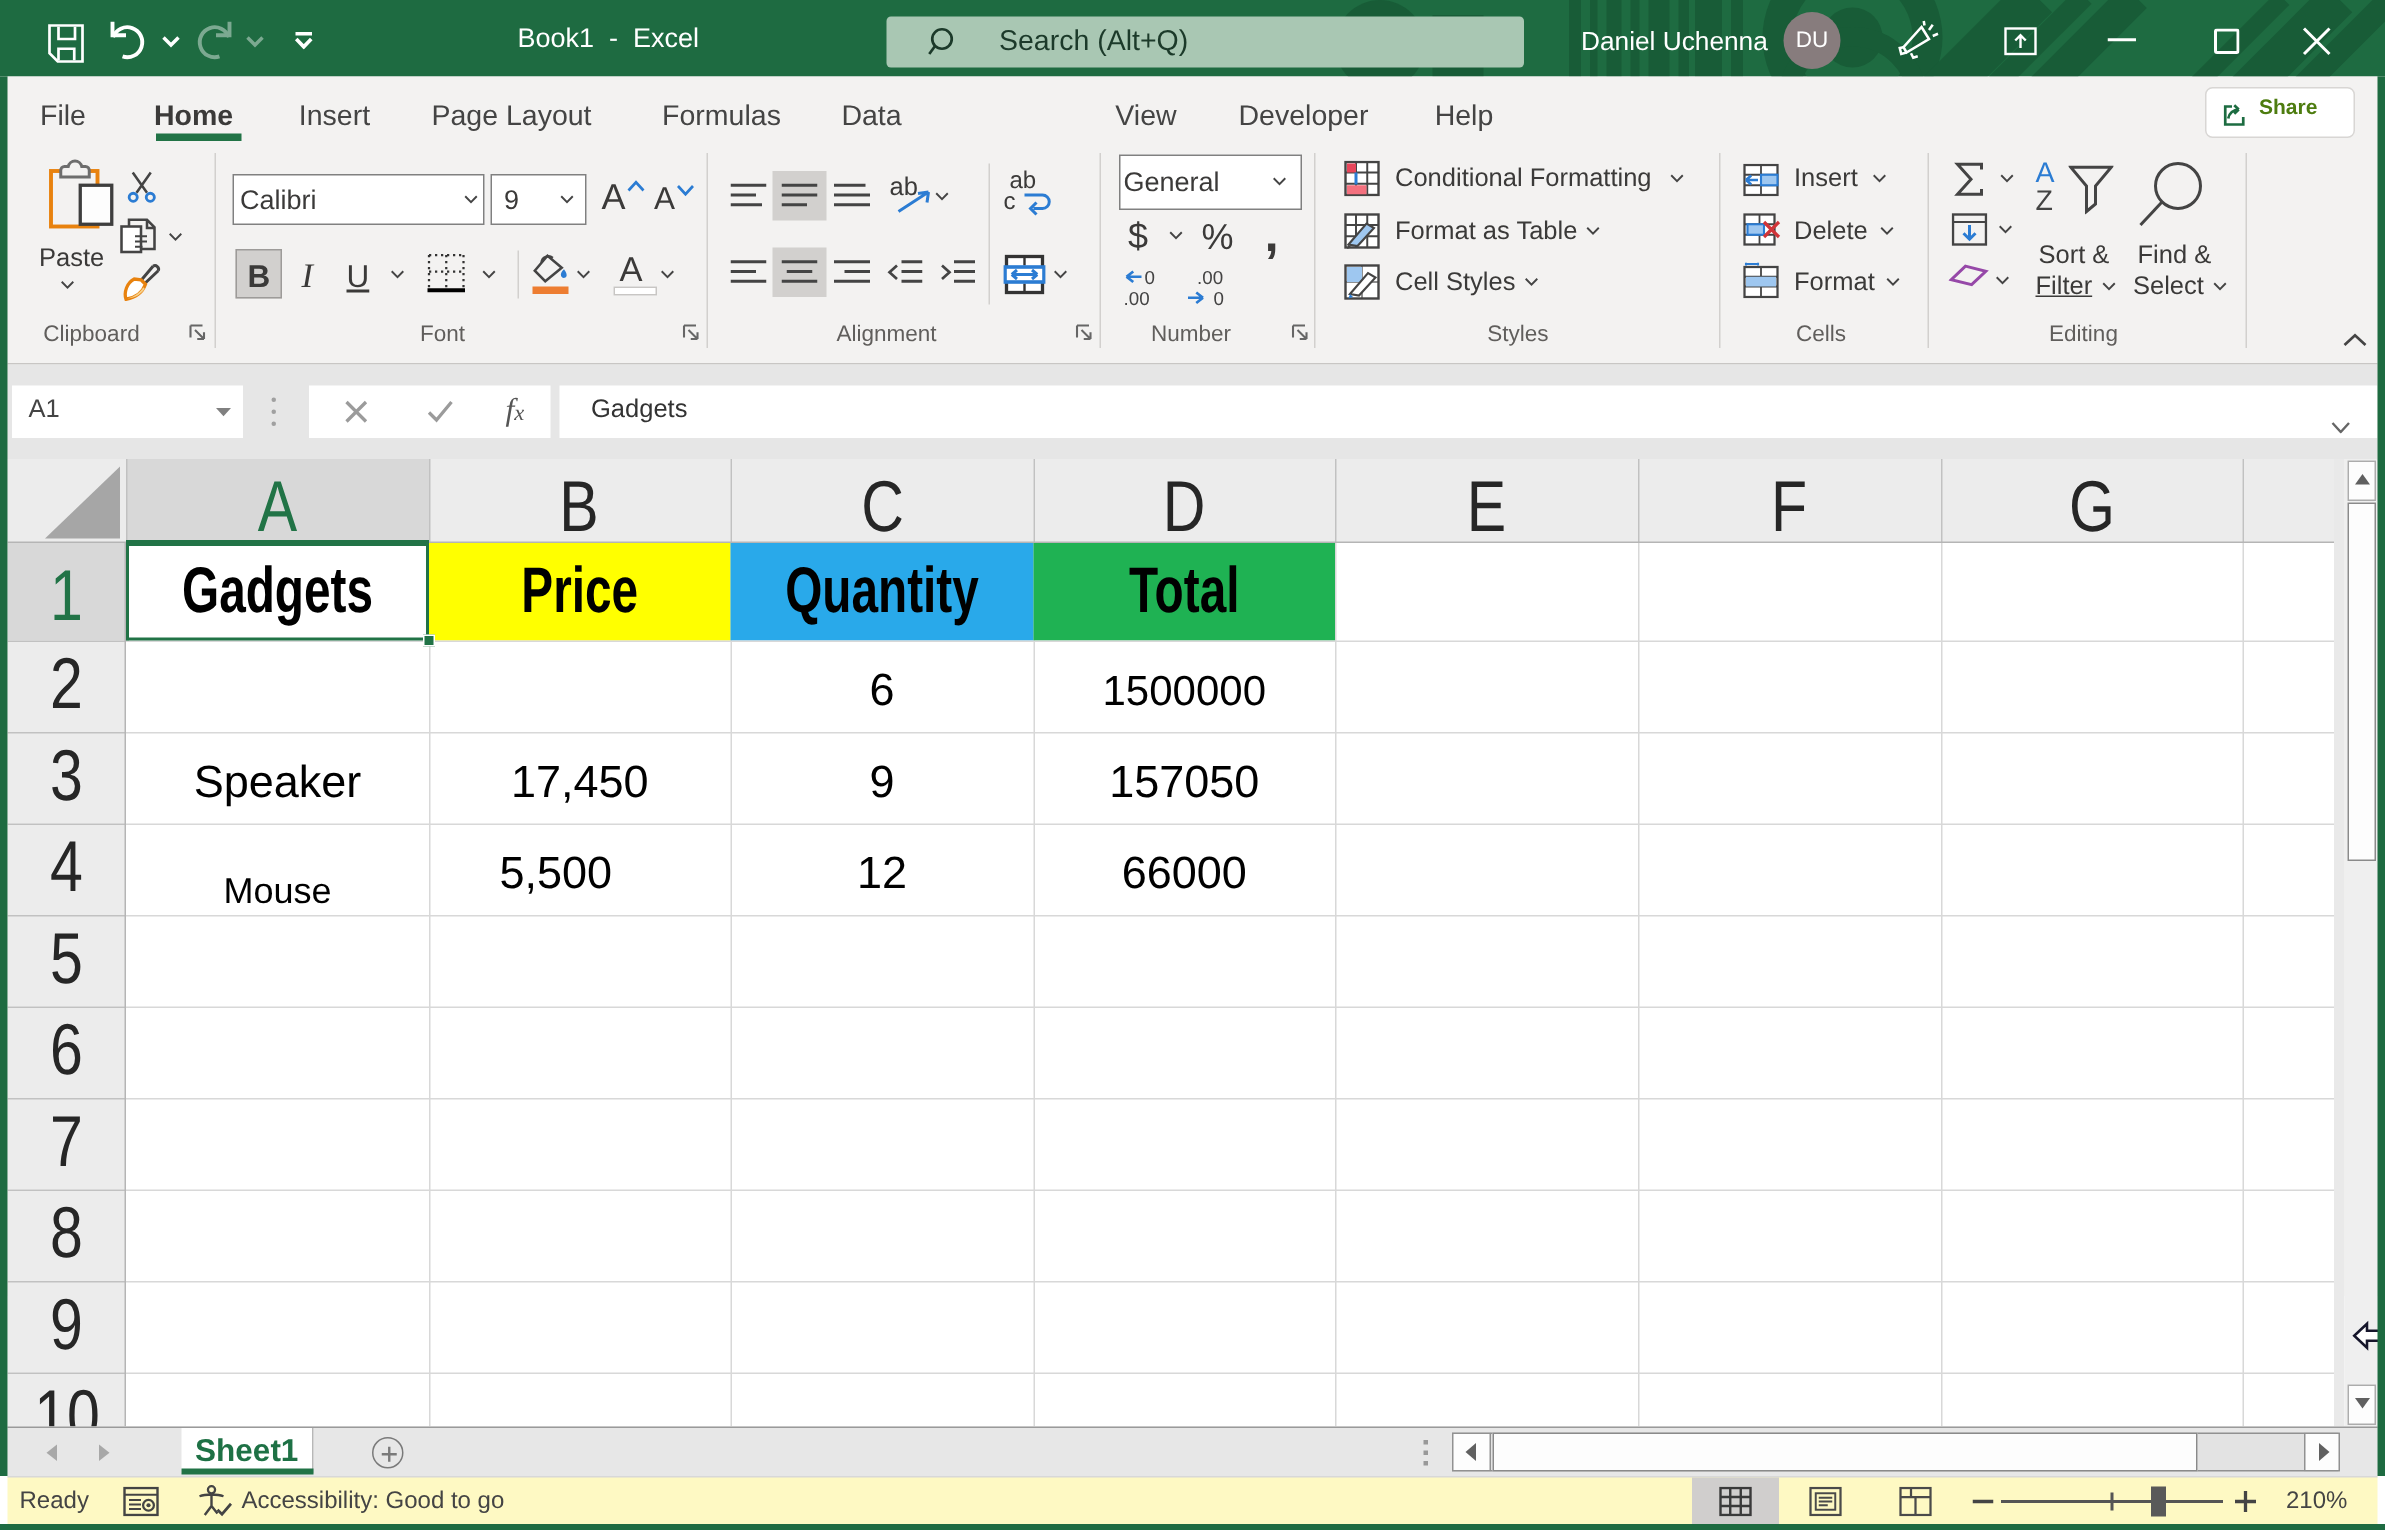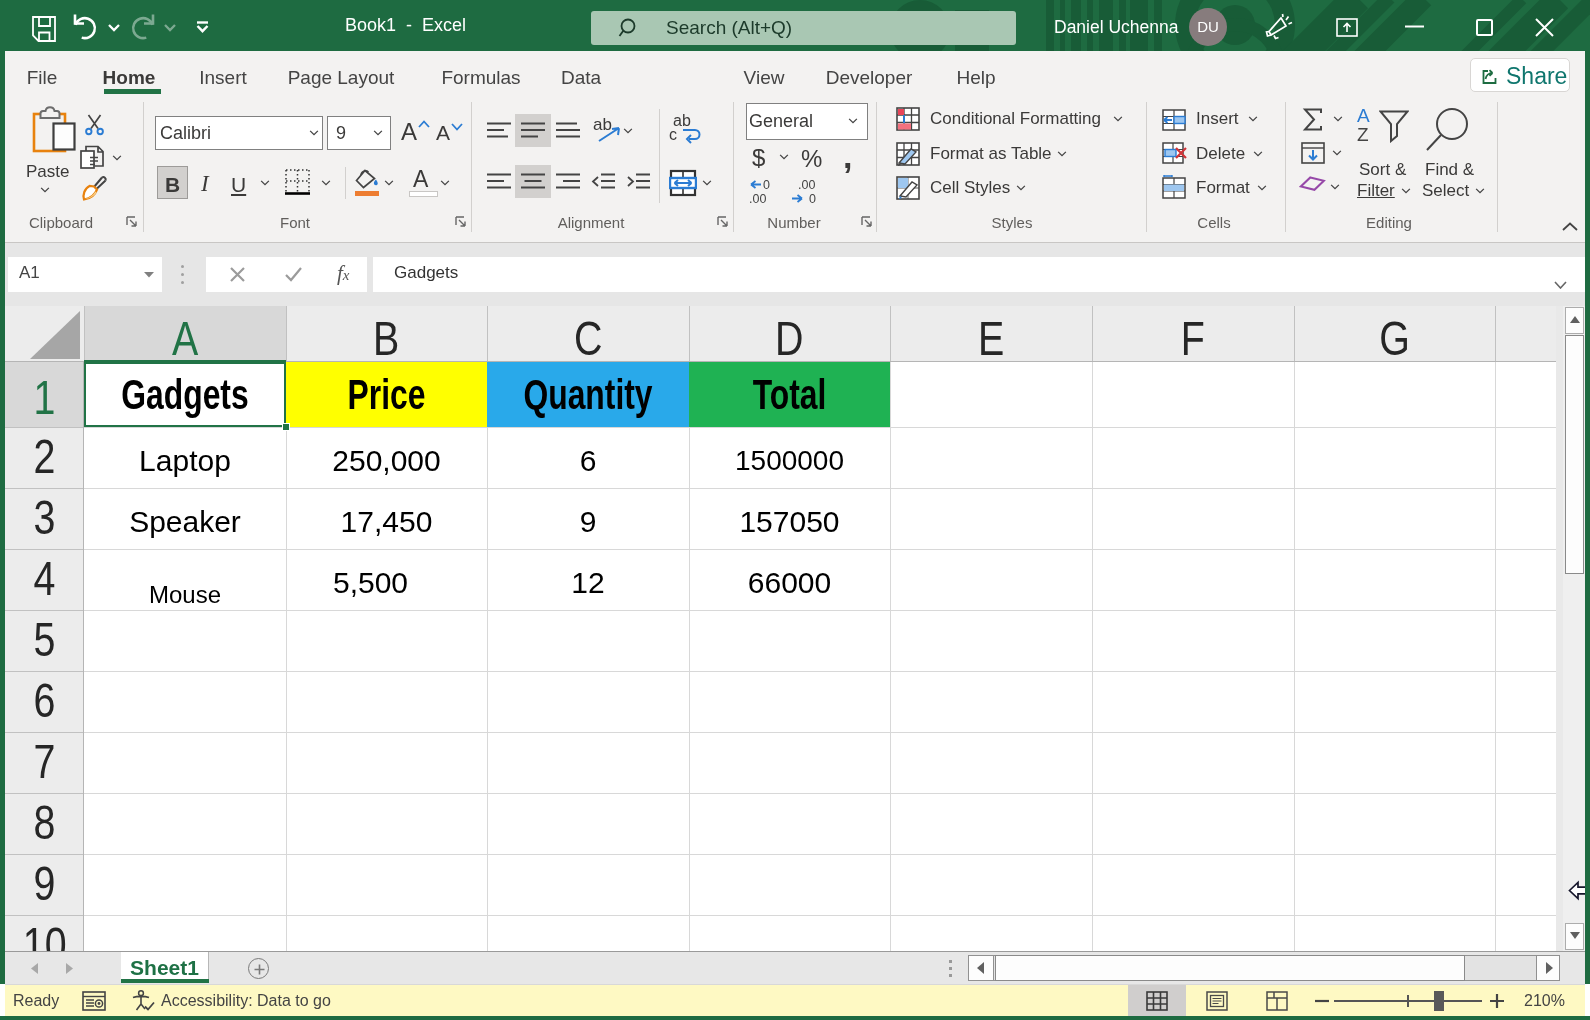--- a/index.html
+++ b/index.html
@@ -133,21 +133,21 @@
   <div class="mtab" style="left:630px;width:76px;margin-top:28px;">Review</div>
   <div class="mtab" style="left:729px;width:60px;">View</div>
   <div class="mtab" style="left:810px;width:108px;">Developer</div>
   <div class="mtab" style="left:941px;width:60px;">Help</div>
 
   <div class="abs" style="left:1465px;top:7px;width:100px;height:34px;background:#fff;border:1px solid #d8d6d4;border-radius:5px;"></div>
   <svg class="abs" style="left:1476px;top:16px;" width="18" height="18" viewBox="0 0 18 18">
     <path d="M7 4 H2.5 V16 H14.5 V11" fill="none" stroke="#1d6c41" stroke-width="1.8"></path>
     <path d="M4.5 12 C5 8.5 8 6 11.5 6 M11.5 6 L8.5 3.2 M11.5 6 L8.5 8.8" fill="none" stroke="#1d6c41" stroke-width="1.8"></path>
   </svg>
-  <div class="abs" style="left:1501px;top:12px;font-size:23px;font-weight:normal;color:#0f766e;">Share</div>
+  <div class="abs" style="left:1501px;top:12px;font-size:14px;font-weight:bold;color:#4d7c0f;">Share</div>
 </div>
 
 <div id="ribbon">
 
   <svg class="abs" style="left:24px;top:11px;" width="48" height="48" viewBox="0 0 48 48">
     <rect x="5" y="8" width="31" height="37" fill="none" stroke="#e8820e" stroke-width="2.6"></rect>
     <path d="M11.5 12 V7.5 a2.5 2.5 0 0 1 2.5 -2.5 h2.5 a4.6 4.6 0 0 1 9 0 H28 a2.5 2.5 0 0 1 2.5 2.5 V12 Z" fill="#f3f2f1" stroke="#6d6d6d" stroke-width="2"></path>
     <rect x="24.5" y="17.5" width="21" height="26" fill="#fdfdfd" stroke="#3e3e3e" stroke-width="2.2"></rect>
   </svg>
   <div class="rtxt" style="left:21px;top:67px;">Paste</div>
@@ -538,22 +538,20 @@
   <div class="ghline" style="left:79px;top:426px;width:1472px;"></div>
   <div class="ghline" style="left:79px;top:487px;width:1472px;"></div>
   <div class="ghline" style="left:79px;top:548px;width:1472px;"></div>
   <div class="ghline" style="left:79px;top:609px;width:1472px;"></div>
 
   <div class="cell" style="left:79px;top:56px;width:202px;line-height:65px;font-size:43px;font-weight:bold;transform:scaleX(0.74);">Gadgets</div>
   <div class="cell" style="left:281px;top:56px;width:201px;line-height:65px;font-size:43px;font-weight:bold;transform:scaleX(0.74);">Price</div>
   <div class="cell" style="left:482px;top:56px;width:202px;line-height:65px;font-size:43px;font-weight:bold;transform:scaleX(0.74);">Quantity</div>
   <div class="cell" style="left:684px;top:56px;width:201px;line-height:65px;font-size:43px;font-weight:bold;transform:scaleX(0.74);">Total</div>
 
-  <div class="cell" style="left:79px;top:121px;width:202px;line-height:67px;font-size:30px;">Laptop</div>
-  <div class="cell" style="left:281px;top:121px;width:201px;line-height:67px;font-size:30px;">250,000</div>
   <div class="cell" style="left:482px;top:121px;width:202px;line-height:67px;font-size:30px;">6</div>
   <div class="cell" style="left:684px;top:121px;width:201px;line-height:67px;font-size:28px;">1500000</div>
   <div class="cell" style="left:79px;top:182px;width:202px;line-height:67px;font-size:30px;">Speaker</div>
   <div class="cell" style="left:281px;top:182px;width:201px;line-height:67px;font-size:30px;">17,450</div>
   <div class="cell" style="left:482px;top:182px;width:202px;line-height:67px;font-size:30px;">9</div>
   <div class="cell" style="left:684px;top:182px;width:201px;line-height:67px;font-size:30px;">157050</div>
   <div class="cell" style="left:79px;top:255px;width:202px;line-height:67px;font-size:24px;">Mouse</div>
   <div class="cell" style="left:265px;top:243px;width:201px;line-height:67px;font-size:30px;">5,500</div>
   <div class="cell" style="left:482px;top:243px;width:202px;line-height:67px;font-size:30px;">12</div>
   <div class="cell" style="left:684px;top:243px;width:201px;line-height:67px;font-size:30px;">66000</div>
@@ -616,21 +614,21 @@
     <path d="M1 5.5 h22" stroke="#444" stroke-width="1.4"></path>
     <path d="M4 9 h8 M4 12 h8 M4 15 h8" stroke="#444" stroke-width="1.3"></path>
     <circle cx="17" cy="12.5" r="3.6" fill="none" stroke="#444" stroke-width="1.5"></circle>
     <circle cx="17" cy="12.5" r="1.4" fill="#444"></circle>
   </svg>
   <svg class="abs" style="left:126px;top:5px;" width="24" height="23" viewBox="0 0 24 23">
     <circle cx="10" cy="3.2" r="2.4" fill="none" stroke="#444" stroke-width="1.5"></circle>
     <path d="M2 7.5 C6 6 14 6 18 7.5 M10 7 V14 M10 14 L5.5 20 M10 14 L14 19" fill="none" stroke="#444" stroke-width="1.6"></path>
     <path d="M14 16.5 L17 19.5 L23 12.5" fill="none" stroke="#444" stroke-width="1.8"></path>
   </svg>
-  <div class="abs" style="left:156px;top:7px;">Accessibility: Data to go</div>
+  <div class="abs" style="left:156px;top:7px;">Accessibility: Good to go</div>
 
   <div class="abs" style="left:1123px;top:0;width:58px;height:31px;background:#d0cecd;"></div>
   <svg class="abs" style="left:1141px;top:6px;" width="22" height="20" viewBox="0 0 22 20">
     <rect x="1" y="1" width="20" height="18" fill="none" stroke="#3a3a3a" stroke-width="1.6"></rect>
     <path d="M1 7 h20 M1 13 h20 M7.5 1 v18 M14.5 1 v18" stroke="#3a3a3a" stroke-width="1.6"></path>
   </svg>
   <svg class="abs" style="left:1201px;top:6px;" width="22" height="20" viewBox="0 0 22 20">
     <rect x="1" y="1" width="20" height="18" fill="none" stroke="#4a4a4a" stroke-width="1.5"></rect>
     <rect x="4.5" y="4.5" width="13" height="11" fill="none" stroke="#4a4a4a" stroke-width="1.3"></rect>
     <path d="M6.5 7.5 h9 M6.5 10 h9 M6.5 12.5 h6" stroke="#4a4a4a" stroke-width="1.2"></path>

